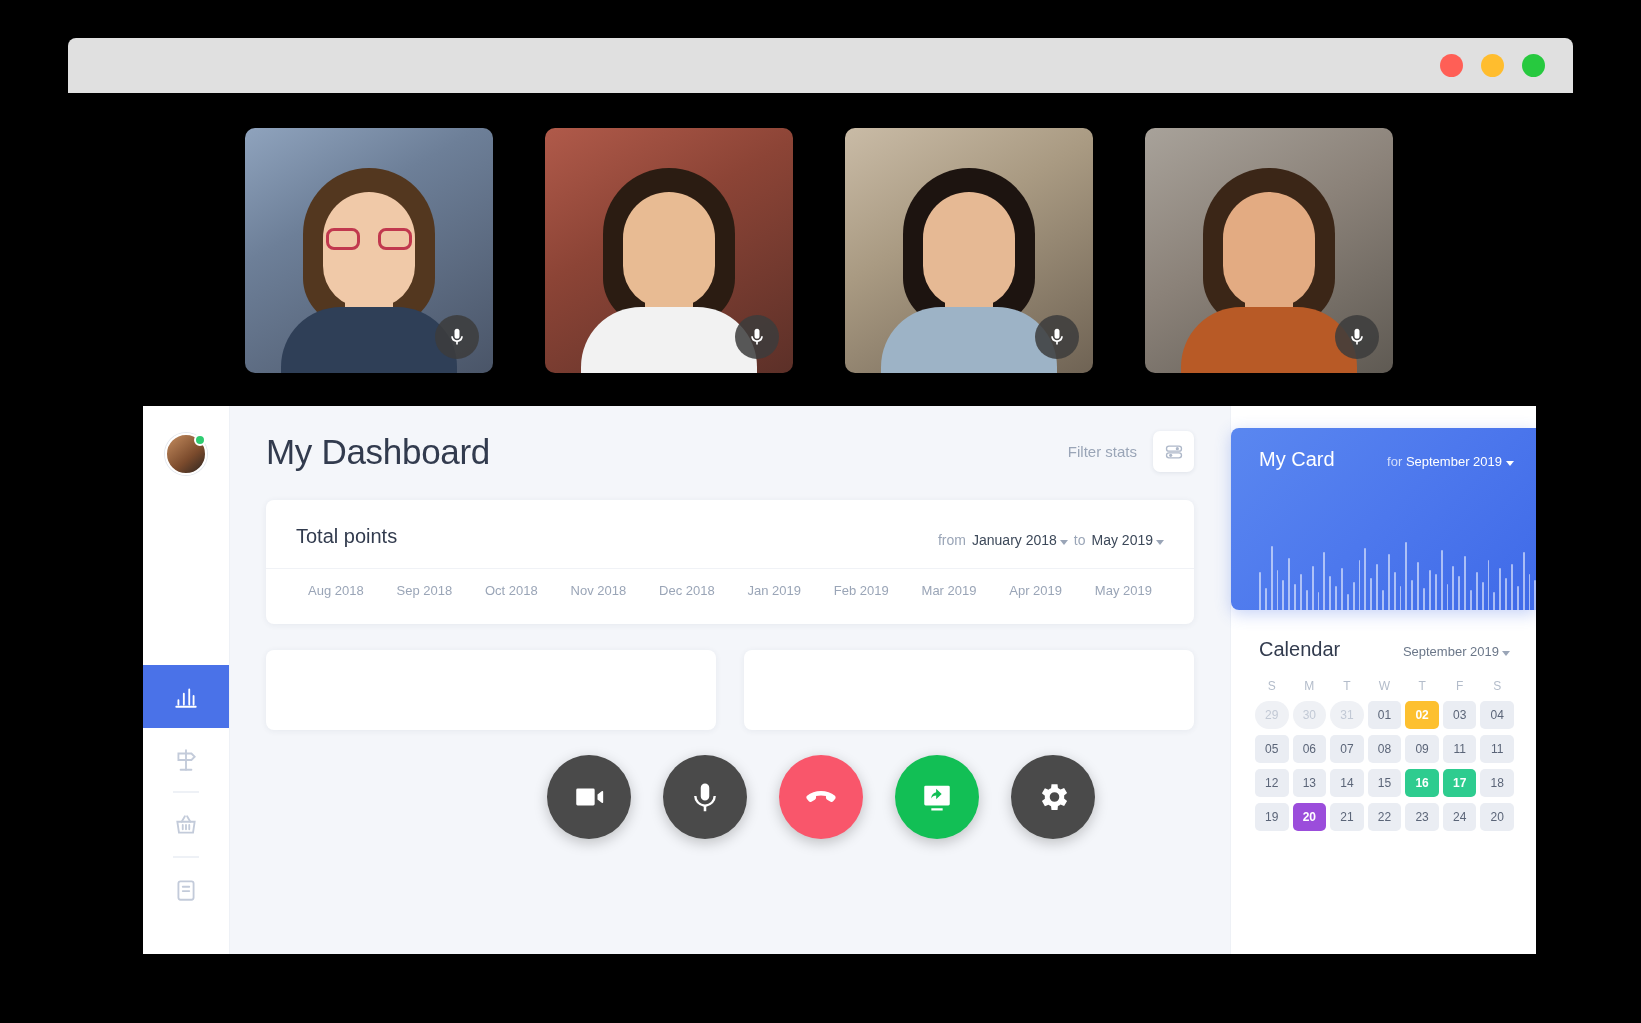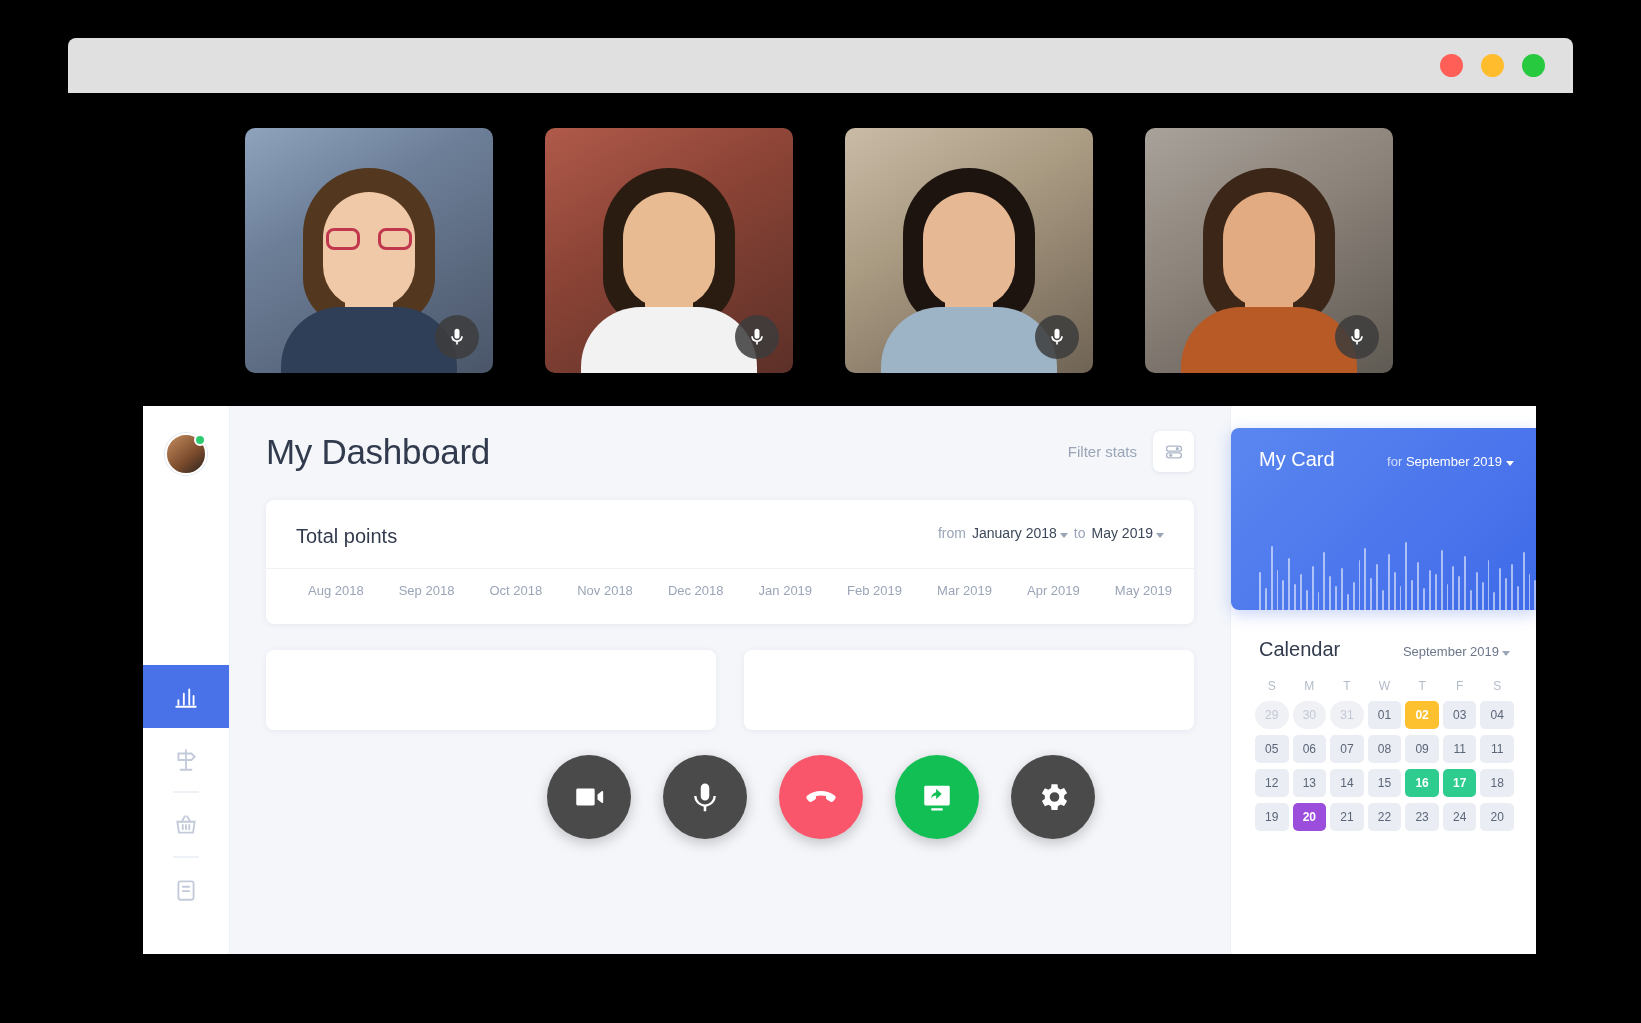--- a/index.html
+++ b/index.html
@@ -159,21 +159,21 @@
   .filter-btn svg { width: 20px; height: 20px; }
 
   
   .card {
     margin: 28px 36px 0 36px;
     background: #fff; border-radius: 8px;
     box-shadow: 0 1px 6px rgba(40,55,90,0.07);
     position: relative;
   }
   .card-head {
-    display: flex; align-items: flex-start; justify-content: space-between;
+    display: flex; align-items: flex-end; justify-content: space-between;
     padding: 25px 30px 20px 30px;
     gap: 12px;
   }
   .card-title { font-size: 20px; color: #323b4e; }
   .range { font-size: 14px; color: #9aa5b7; display: flex; align-items: center; gap: 6px; }
   .range b { color: #3c4859; font-weight: 400; }
   .caret { display:inline-block; width:0;height:0;
     border-left:4px solid transparent;border-right:4px solid transparent;
     border-top:5px solid #9aa5b7; margin-left:3px; }
 
@@ -190,21 +190,21 @@
   }
   .tooltip:after {
     content: ""; position: absolute; left: 50%; bottom: -6px;
     margin-left: -6px;
     border-left: 6px solid transparent; border-right: 6px solid transparent;
     border-top: 6px solid #fff;
   }
 
   .x-axis {
     display: flex; justify-content: space-between;
-    padding: 14px 22px 26px 42px;
+    padding: 14px 42px 26px 42px;
     border-top: 1px solid #f0f2f6;
   }
   .x-axis span { font-size: 13px; color: #9aa5b7; }
 
   .bottom-cards { display: flex; gap: 28px; margin: 26px 36px 0 36px; }
   .mini-card { flex: 1; height: 80px; background: #fff; border-radius: 8px;
     box-shadow: 0 1px 6px rgba(40,55,90,0.07); }
 
   
   .panel {

